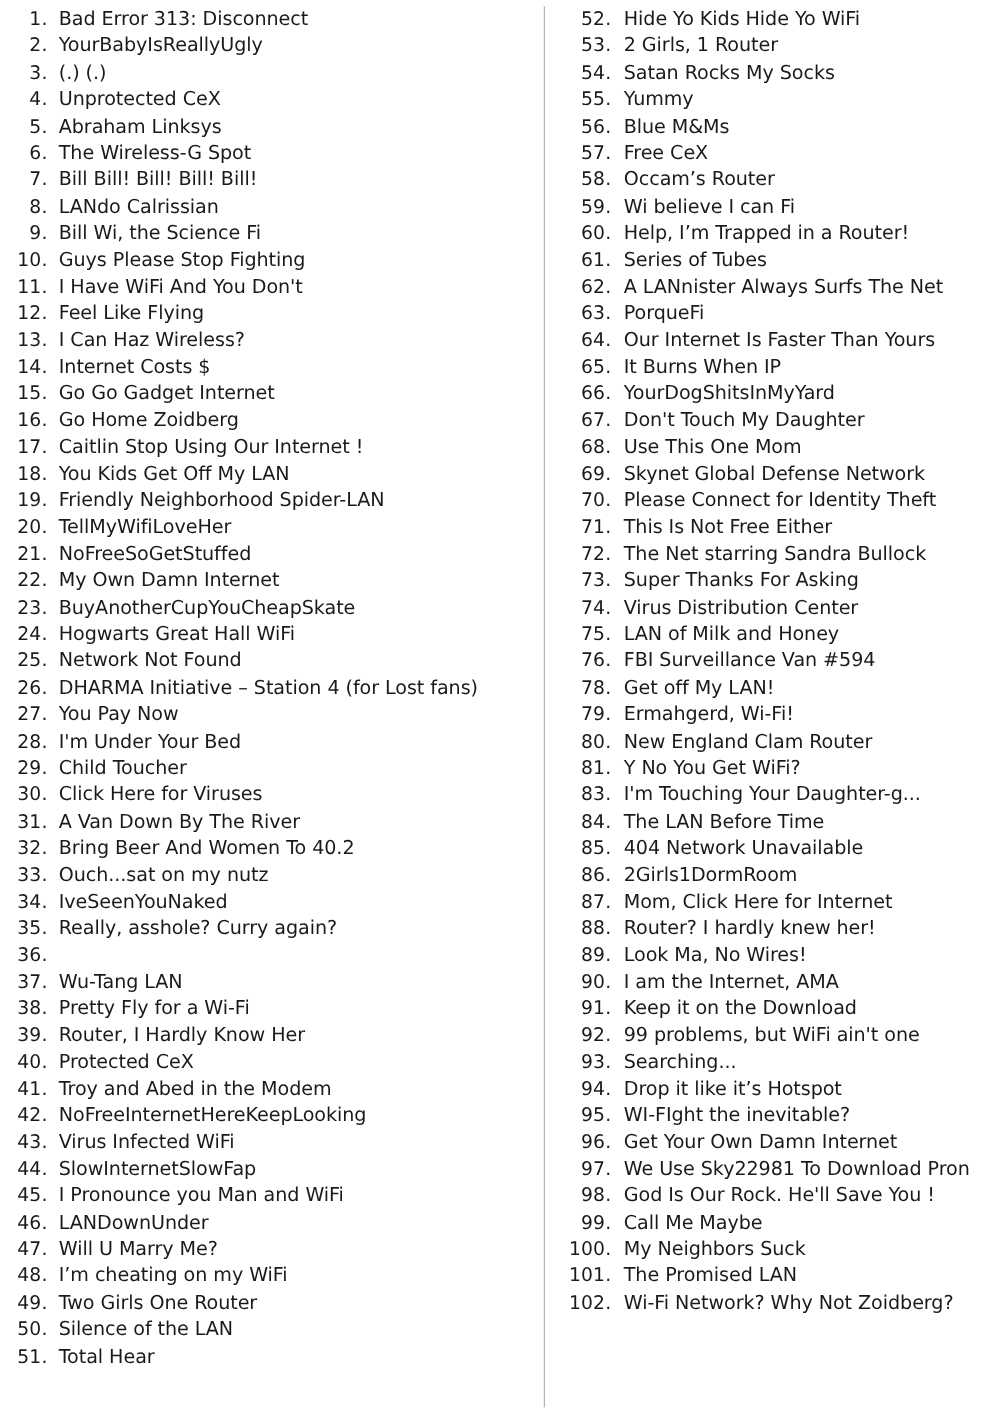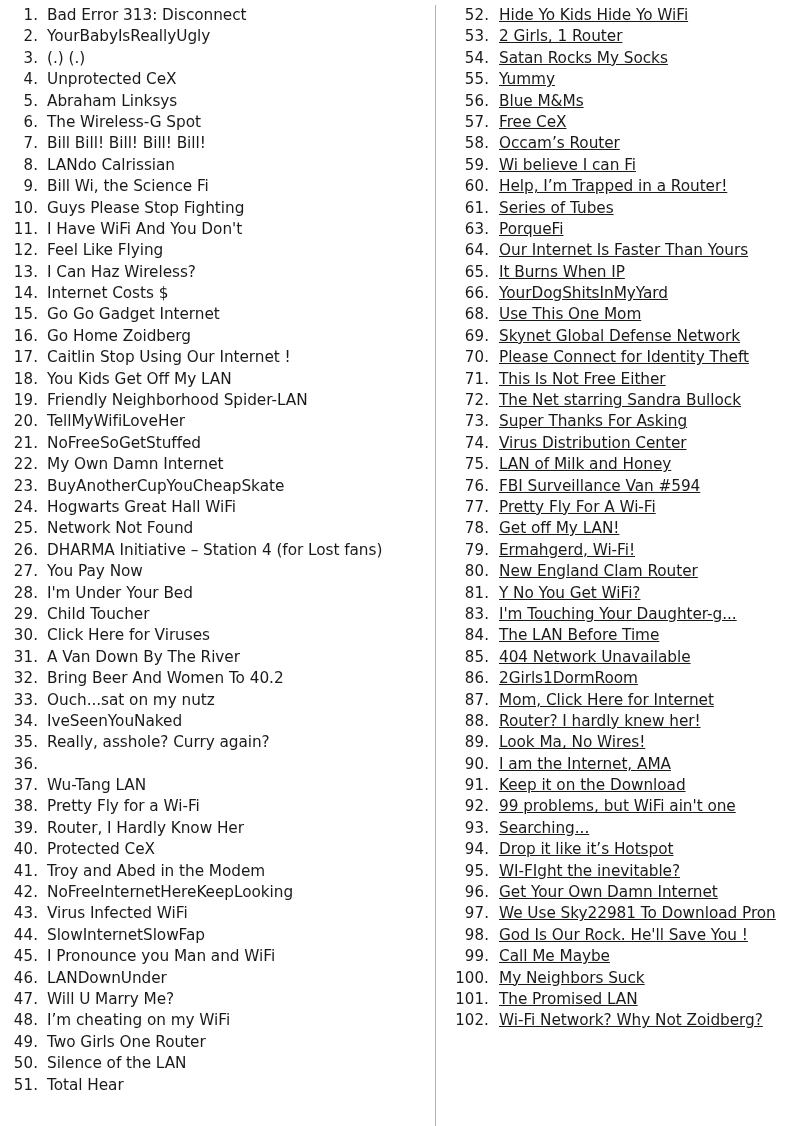--- a/index.html
+++ b/index.html
@@ -70,21 +70,20 @@
     font-size: 15.3px;
     letter-spacing: -0.05px;
   }
 
   .left .item-text {
     padding-left: 9px;
   }
 
   .right .item-text {
     padding-left: 10px;
-    text-decoration: underline;
   }
 </style>
 </head>
 <body>
 
 <div id="wifi-name-list">
   <div class="list-column left">
       <div class="list-item">
         <span class="item-number">1.</span>
         <span class="item-text">Bad Error 313: Disconnect</span>
@@ -324,36 +323,44 @@
       </div>
       <div class="list-item">
         <span class="item-number">60.</span>
         <span class="item-text">Help, I’m Trapped in a Router!</span>
       </div>
       <div class="list-item">
         <span class="item-number">61.</span>
         <span class="item-text">Series of Tubes</span>
       </div>
       <div class="list-item">
+        <span class="item-number">62.</span>
+        <span class="item-text">A LANnister Always Surfs The Net</span>
+      </div>
+      <div class="list-item">
         <span class="item-number">63.</span>
         <span class="item-text">PorqueFi</span>
       </div>
       <div class="list-item">
         <span class="item-number">64.</span>
         <span class="item-text">Our Internet Is Faster Than Yours</span>
       </div>
       <div class="list-item">
         <span class="item-number">65.</span>
         <span class="item-text">It Burns When IP</span>
       </div>
       <div class="list-item">
         <span class="item-number">66.</span>
         <span class="item-text">YourDogShitsInMyYard</span>
       </div>
       <div class="list-item">
+        <span class="item-number">67.</span>
+        <span class="item-text">Don't Touch My Daughter</span>
+      </div>
+      <div class="list-item">
         <span class="item-number">68.</span>
         <span class="item-text">Use This One Mom</span>
       </div>
       <div class="list-item">
         <span class="item-number">69.</span>
         <span class="item-text">Skynet Global Defense Network</span>
       </div>
       <div class="list-item">
         <span class="item-number">70.</span>
         <span class="item-text">Please Connect for Identity Theft</span>
@@ -376,24 +383,20 @@
       </div>
       <div class="list-item">
         <span class="item-number">75.</span>
         <span class="item-text">LAN of Milk and Honey</span>
       </div>
       <div class="list-item">
         <span class="item-number">76.</span>
         <span class="item-text">FBI Surveillance Van #594</span>
       </div>
       <div class="list-item">
-        <span class="item-number">77.</span>
-        <span class="item-text">Pretty Fly For A Wi-Fi</span>
-      </div>
-      <div class="list-item">
         <span class="item-number">78.</span>
         <span class="item-text">Get off My LAN!</span>
       </div>
       <div class="list-item">
         <span class="item-number">79.</span>
         <span class="item-text">Ermahgerd, Wi-Fi!</span>
       </div>
       <div class="list-item">
         <span class="item-number">80.</span>
         <span class="item-text">New England Clam Router</span>

